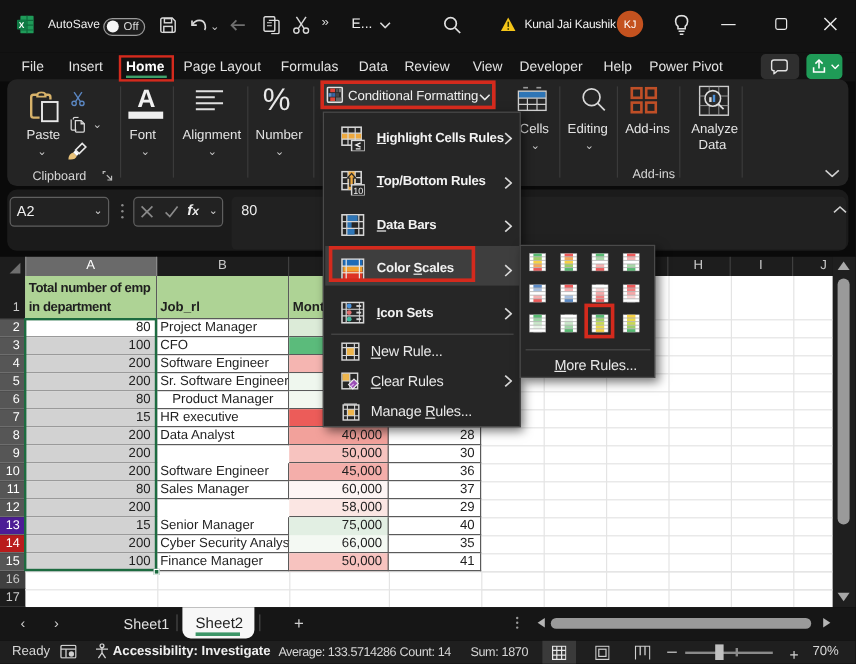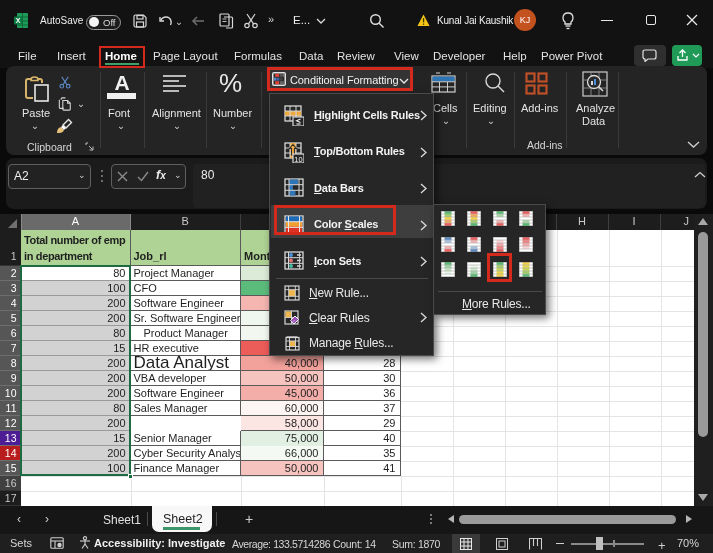--- a/index.html
+++ b/index.html
@@ -321,25 +321,24 @@
 <div class="ab" style="left:323.5px;top:97.2px;width:77px;height:14.96px;border-right:1px solid #5a5a5a;border-bottom:1px solid #5a5a5a;color:#1f1f1f;font-size:11px;text-align:right;line-height:14.96px;padding-right:4px;">32</div>
 <div class="ab" style="left:20.5px;top:112.1px;width:110px;height:14.96px;background:#d2d2d2;border-right:1px solid #5a5a5a;border-bottom:1px solid #9a9a9a;color:#1f1f1f;font-size:11px;text-align:right;line-height:14.96px;padding-right:4px;">80</div>
 <div class="ab" style="left:130.5px;top:112.1px;width:110.5px;height:14.96px;border-right:1px solid #5a5a5a;border-bottom:1px solid #5a5a5a;color:#1f1f1f;font-size:11px;line-height:14.96px;padding-left:13px;white-space:nowrap;overflow:hidden;">Product Manager</div>
 <div class="ab" style="left:241px;top:112.1px;width:82.5px;height:14.96px;background:#f2f8f0;border-right:1px solid #5a5a5a;border-bottom:1px solid #5a5a5a;color:#1f1f1f;font-size:11px;text-align:right;line-height:14.96px;padding-right:4px;">60,000</div>
 <div class="ab" style="left:323.5px;top:112.1px;width:77px;height:14.96px;border-right:1px solid #5a5a5a;border-bottom:1px solid #5a5a5a;color:#1f1f1f;font-size:11px;text-align:right;line-height:14.96px;padding-right:4px;">30</div>
 <div class="ab" style="left:20.5px;top:127.1px;width:110px;height:14.96px;background:#d2d2d2;border-right:1px solid #5a5a5a;border-bottom:1px solid #9a9a9a;color:#1f1f1f;font-size:11px;text-align:right;line-height:14.96px;padding-right:4px;">15</div>
 <div class="ab" style="left:130.5px;top:127.1px;width:110.5px;height:14.96px;border-right:1px solid #5a5a5a;border-bottom:1px solid #5a5a5a;color:#1f1f1f;font-size:11px;line-height:14.96px;padding-left:3px;white-space:nowrap;overflow:hidden;">HR executive</div>
 <div class="ab" style="left:241px;top:127.1px;width:82.5px;height:14.96px;background:#ec5c59;border-right:1px solid #5a5a5a;border-bottom:1px solid #5a5a5a;color:#1f1f1f;font-size:11px;text-align:right;line-height:14.96px;padding-right:4px;">25,000</div>
 <div class="ab" style="left:323.5px;top:127.1px;width:77px;height:14.96px;border-right:1px solid #5a5a5a;border-bottom:1px solid #5a5a5a;color:#1f1f1f;font-size:11px;text-align:right;line-height:14.96px;padding-right:4px;">22</div>
 <div class="ab" style="left:20.5px;top:142.1px;width:110px;height:14.96px;background:#d2d2d2;border-right:1px solid #5a5a5a;border-bottom:1px solid #9a9a9a;color:#1f1f1f;font-size:11px;text-align:right;line-height:14.96px;padding-right:4px;">200</div>
-<div class="ab" style="left:130.5px;top:142.1px;width:110.5px;height:14.96px;border-right:1px solid #5a5a5a;border-bottom:1px solid #5a5a5a;color:#1f1f1f;font-size:17px;line-height:14.96px;padding-left:3px;white-space:nowrap;overflow:hidden;">Data Analyst</div>
+<div class="ab" style="left:130.5px;top:142.1px;width:110.5px;height:14.96px;border-right:1px solid #5a5a5a;border-bottom:1px solid #5a5a5a;color:#1f1f1f;font-size:11px;line-height:14.96px;padding-left:3px;white-space:nowrap;overflow:hidden;">Data Analyst</div>
 <div class="ab" style="left:241px;top:142.1px;width:82.5px;height:14.96px;background:#f2a19b;border-right:1px solid #5a5a5a;border-bottom:1px solid #5a5a5a;color:#1f1f1f;font-size:11px;text-align:right;line-height:14.96px;padding-right:4px;">40,000</div>
 <div class="ab" style="left:323.5px;top:142.1px;width:77px;height:14.96px;border-right:1px solid #5a5a5a;border-bottom:1px solid #5a5a5a;color:#1f1f1f;font-size:11px;text-align:right;line-height:14.96px;padding-right:4px;">28</div>
 <div class="ab" style="left:20.5px;top:157.0px;width:110px;height:14.96px;background:#d2d2d2;border-right:1px solid #5a5a5a;border-bottom:1px solid #9a9a9a;color:#1f1f1f;font-size:11px;text-align:right;line-height:14.96px;padding-right:4px;">200</div>
-<div class="ab" style="left:130.5px;top:157.0px;width:110.5px;height:14.96px;border-right:1px solid #5a5a5a;border-bottom:1px solid #5a5a5a;color:#1f1f1f;font-size:11px;line-height:14.96px;padding-left:3px;white-space:nowrap;overflow:hidden;">VBA developer</div>
 <div class="ab" style="left:241px;top:157.0px;width:82.5px;height:14.96px;background:#f7c3bf;border-right:1px solid #5a5a5a;border-bottom:1px solid #5a5a5a;color:#1f1f1f;font-size:11px;text-align:right;line-height:14.96px;padding-right:4px;">50,000</div>
 <div class="ab" style="left:323.5px;top:157.0px;width:77px;height:14.96px;border-right:1px solid #5a5a5a;border-bottom:1px solid #5a5a5a;color:#1f1f1f;font-size:11px;text-align:right;line-height:14.96px;padding-right:4px;">30</div>
 <div class="ab" style="left:20.5px;top:172.0px;width:110px;height:14.96px;background:#d2d2d2;border-right:1px solid #5a5a5a;border-bottom:1px solid #9a9a9a;color:#1f1f1f;font-size:11px;text-align:right;line-height:14.96px;padding-right:4px;">200</div>
 <div class="ab" style="left:130.5px;top:172.0px;width:110.5px;height:14.96px;border-right:1px solid #5a5a5a;border-bottom:1px solid #5a5a5a;color:#1f1f1f;font-size:11px;line-height:14.96px;padding-left:3px;white-space:nowrap;overflow:hidden;">Software Engineer</div>
 <div class="ab" style="left:241px;top:172.0px;width:82.5px;height:14.96px;background:#f4aeaa;border-right:1px solid #5a5a5a;border-bottom:1px solid #5a5a5a;color:#1f1f1f;font-size:11px;text-align:right;line-height:14.96px;padding-right:4px;">45,000</div>
 <div class="ab" style="left:323.5px;top:172.0px;width:77px;height:14.96px;border-right:1px solid #5a5a5a;border-bottom:1px solid #5a5a5a;color:#1f1f1f;font-size:11px;text-align:right;line-height:14.96px;padding-right:4px;">36</div>
 <div class="ab" style="left:20.5px;top:186.9px;width:110px;height:14.96px;background:#d2d2d2;border-right:1px solid #5a5a5a;border-bottom:1px solid #9a9a9a;color:#1f1f1f;font-size:11px;text-align:right;line-height:14.96px;padding-right:4px;">80</div>
 <div class="ab" style="left:130.5px;top:186.9px;width:110.5px;height:14.96px;border-right:1px solid #5a5a5a;border-bottom:1px solid #5a5a5a;color:#1f1f1f;font-size:11px;line-height:14.96px;padding-left:3px;white-space:nowrap;overflow:hidden;">Sales Manager</div>
 <div class="ab" style="left:241px;top:186.9px;width:82.5px;height:14.96px;background:#fdf5f4;border-right:1px solid #5a5a5a;border-bottom:1px solid #5a5a5a;color:#1f1f1f;font-size:11px;text-align:right;line-height:14.96px;padding-right:4px;">60,000</div>
 <div class="ab" style="left:323.5px;top:186.9px;width:77px;height:14.96px;border-right:1px solid #5a5a5a;border-bottom:1px solid #5a5a5a;color:#1f1f1f;font-size:11px;text-align:right;line-height:14.96px;padding-right:4px;">37</div>
@@ -375,21 +374,21 @@
 <div class="ab" style="left:163px;top:21px;width:37px;height:2.5px;background:#3d9668;"></div>
 <span class="ab" style="left:245px;top:5px;font-size:14px;color:#cfcfcf;">+</span>
 <div class="ab" style="left:146.5px;top:6px;width:1px;height:14px;background:#4a4a4a;"></div>
 <div class="ab" style="left:215.5px;top:6px;width:1px;height:14px;background:#4a4a4a;"></div>
 <div class="ab" style="left:430px;top:8px;width:2px;height:2px;background:#9a9a9a;border-radius:50%;box-shadow:0 4px 0 #9a9a9a, 0 8px 0 #9a9a9a;"></div>
 <div class="ab" style="left:448px;top:9px;width:0;height:0;border-top:4.5px solid transparent;border-bottom:4.5px solid transparent;border-right:6px solid #b5b5b5;"></div>
 <div class="ab" style="left:459px;top:9px;width:217px;height:9px;background:#9a9a9a;border-radius:5px;"></div>
 <div class="ab" style="left:686px;top:9px;width:0;height:0;border-top:4.5px solid transparent;border-bottom:4.5px solid transparent;border-left:6px solid #b5b5b5;"></div>
 </div>
 <div class="ab" style="left:0;top:534px;width:713px;height:19px;background:#1f1f1f;">
-<span class="ab" style="left:10px;top:3px;font-size:11px;color:#d6d6d6;">Sets</span>
+<span class="ab" style="left:10px;top:3px;font-size:11px;color:#d6d6d6;">Ready</span>
 <svg class="ab" style="left:50px;top:3px;" width="14" height="12" viewBox="0 0 14 12" fill="none" stroke="#d0d0d0" stroke-width="1.1">
 <rect x="0.8" y="0.8" width="12.4" height="10.4" rx="1"></rect>
       <line x1="0.8" y1="4" x2="13.2" y2="4"></line>
       <line x1="5" y1="4" x2="5" y2="11"></line>
 <circle cx="9.5" cy="8" r="2.2" fill="#d0d0d0" stroke="none"></circle>
     </svg>
 <svg class="ab" style="left:78px;top:2px;" width="14" height="14" viewBox="0 0 14 14" fill="none" stroke="#d0d0d0" stroke-width="1.1">
 <circle cx="7" cy="2.2" r="1.6"></circle>
       <path d="M2 5 L12 5"></path>
       <path d="M7 4 L7 8 L4 12.5"></path>

